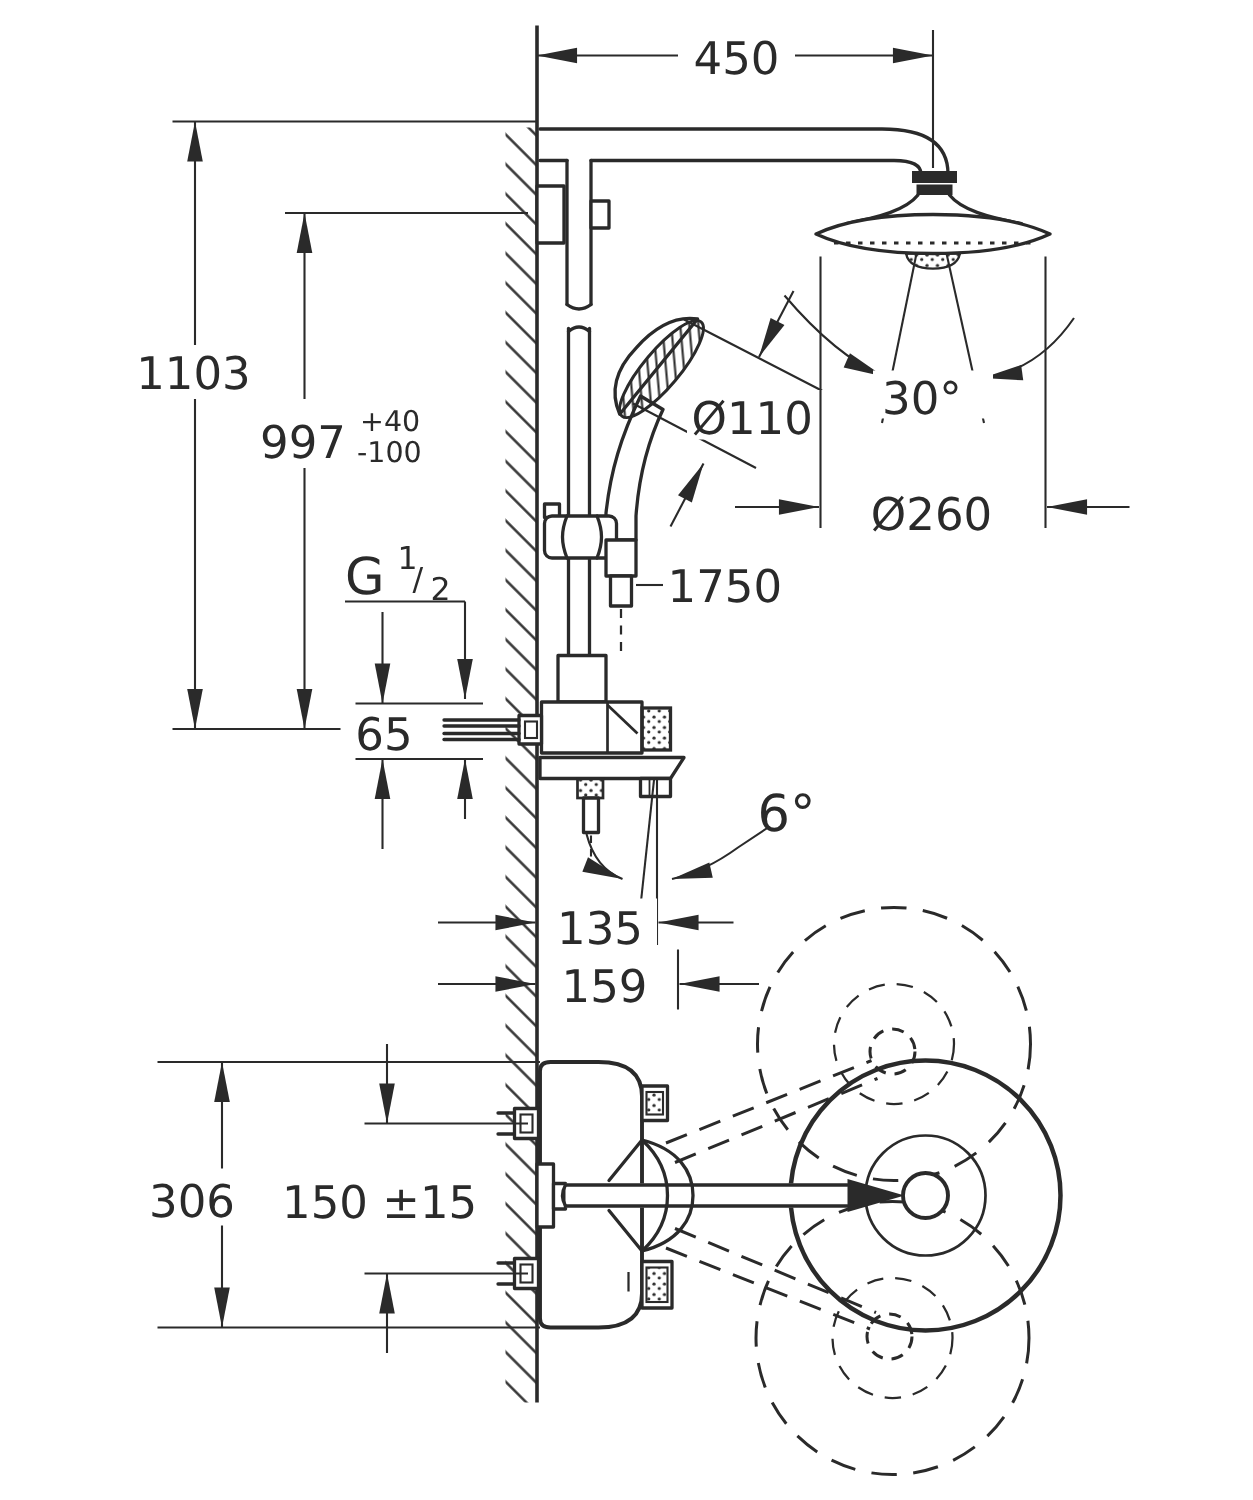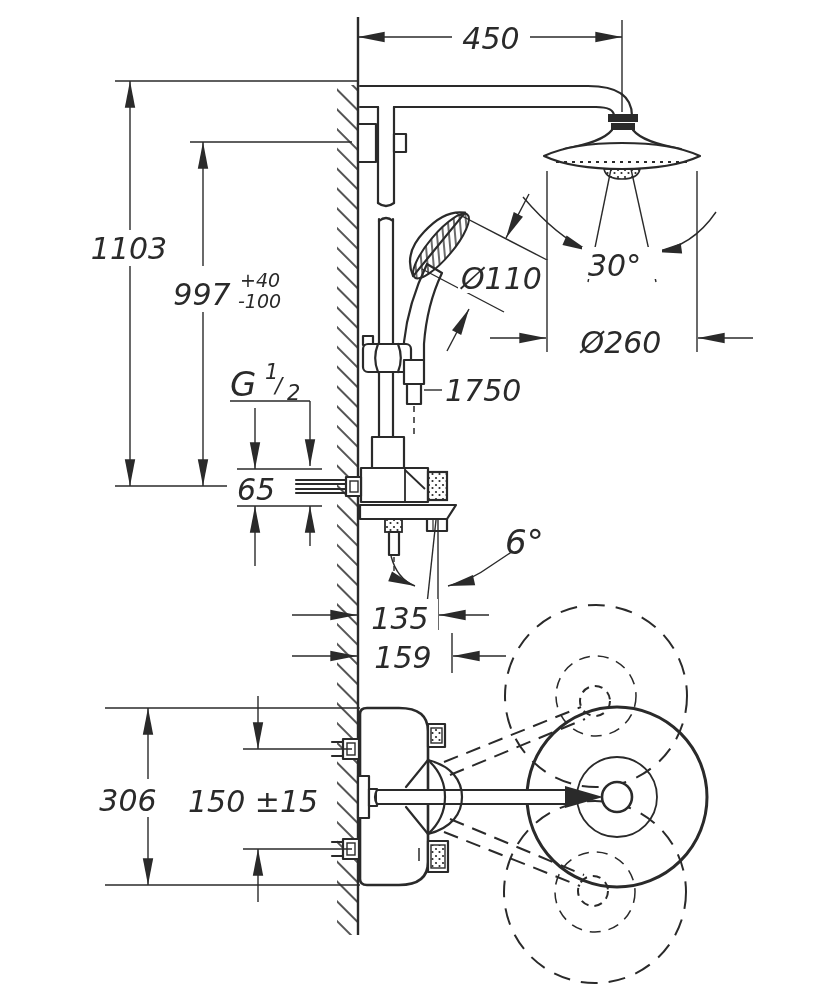--- a/index.html
+++ b/index.html
@@ -1,16 +1,16 @@
 <!DOCTYPE html>
 <html><head>
 <meta charset="utf-8">
 <style>
   html,body{margin:0;padding:0;background:#ffffff;}
-  .stage{width:835px;height:1000px;background:#ffffff;position:relative;overflow:hidden;font-style:italic;}
+  .stage{width:835px;height:1000px;background:#ffffff;position:relative;overflow:hidden;}
   svg text{font-family:"DejaVu Sans","Liberation Sans",sans-serif;fill:#2a2a2a;}
   .d30{font-size:30px;}
   .d34{font-size:34px;}
   .d21{font-size:21px;}
   .d19{font-size:19px;}
   .prod{stroke:#2a2a2a;stroke-width:2.2;fill:none;stroke-linecap:round;stroke-linejoin:round;}
   .prodf{stroke:#2a2a2a;stroke-width:2.2;fill:#ffffff;stroke-linejoin:round;}
   .thick{stroke-width:2.6;}
   .thin{stroke:#2a2a2a;stroke-width:1.4;fill:none;}
   .dim{stroke:#2a2a2a;stroke-width:1.4;fill:none;}

